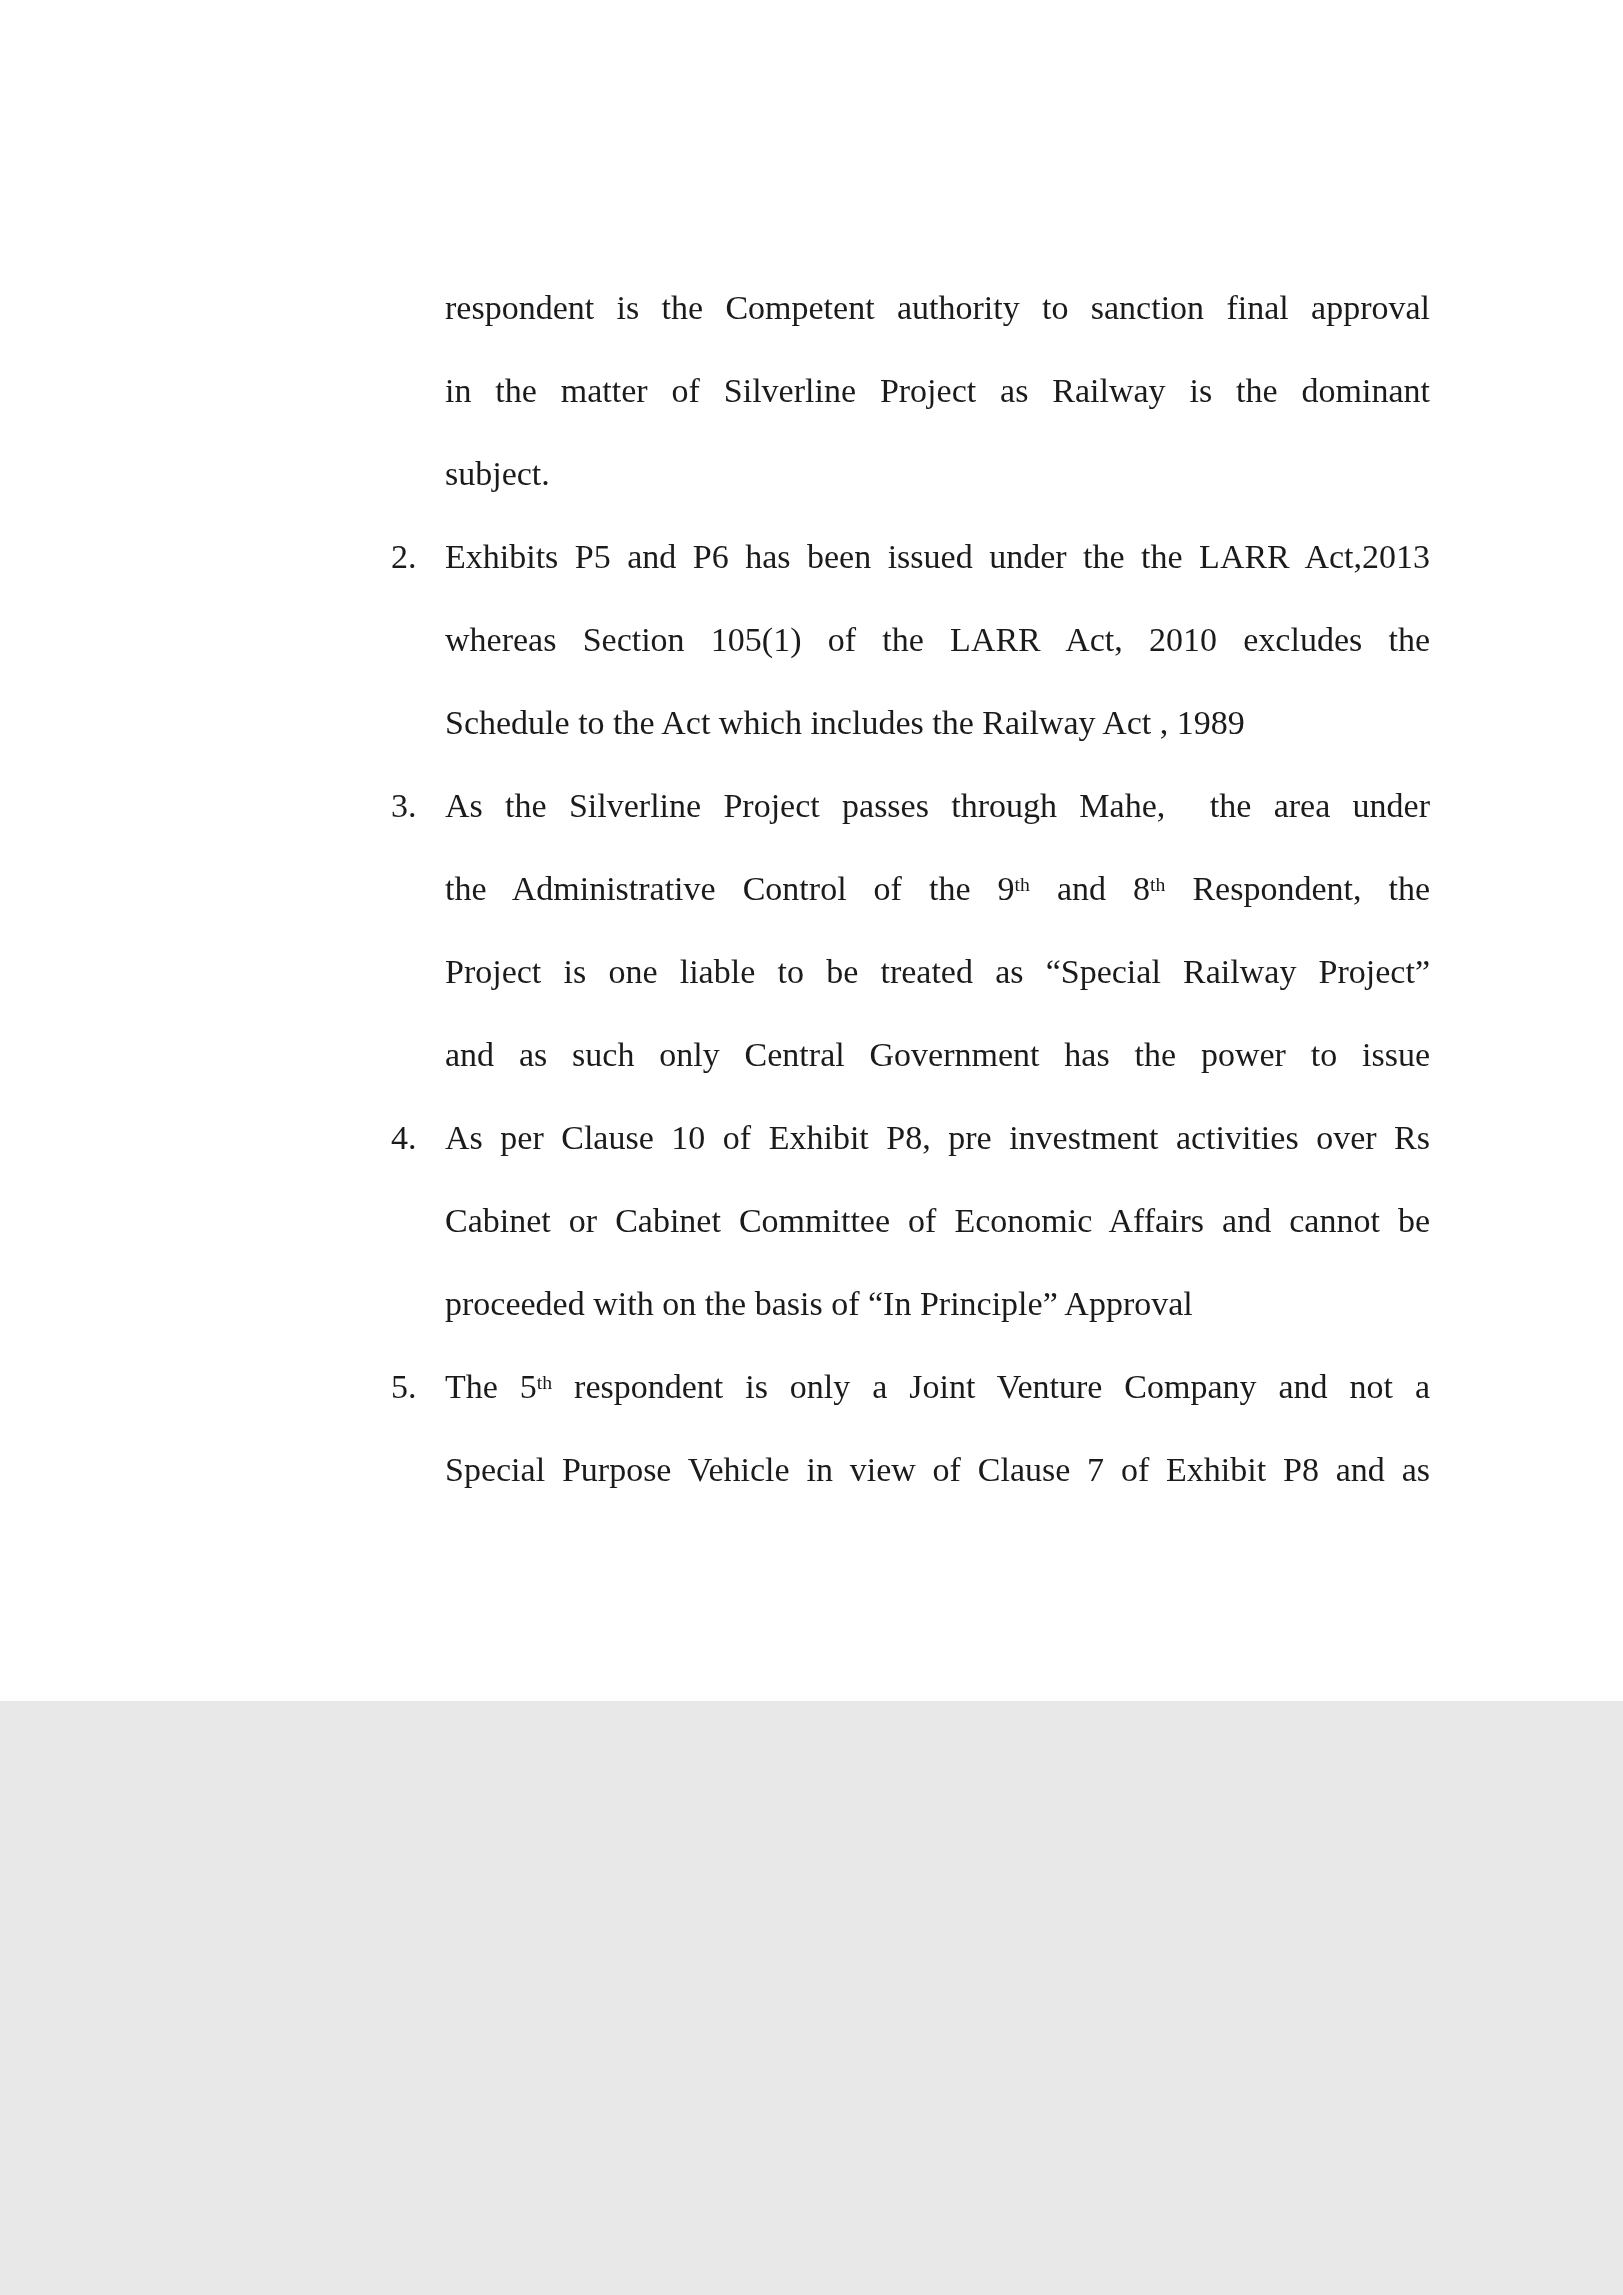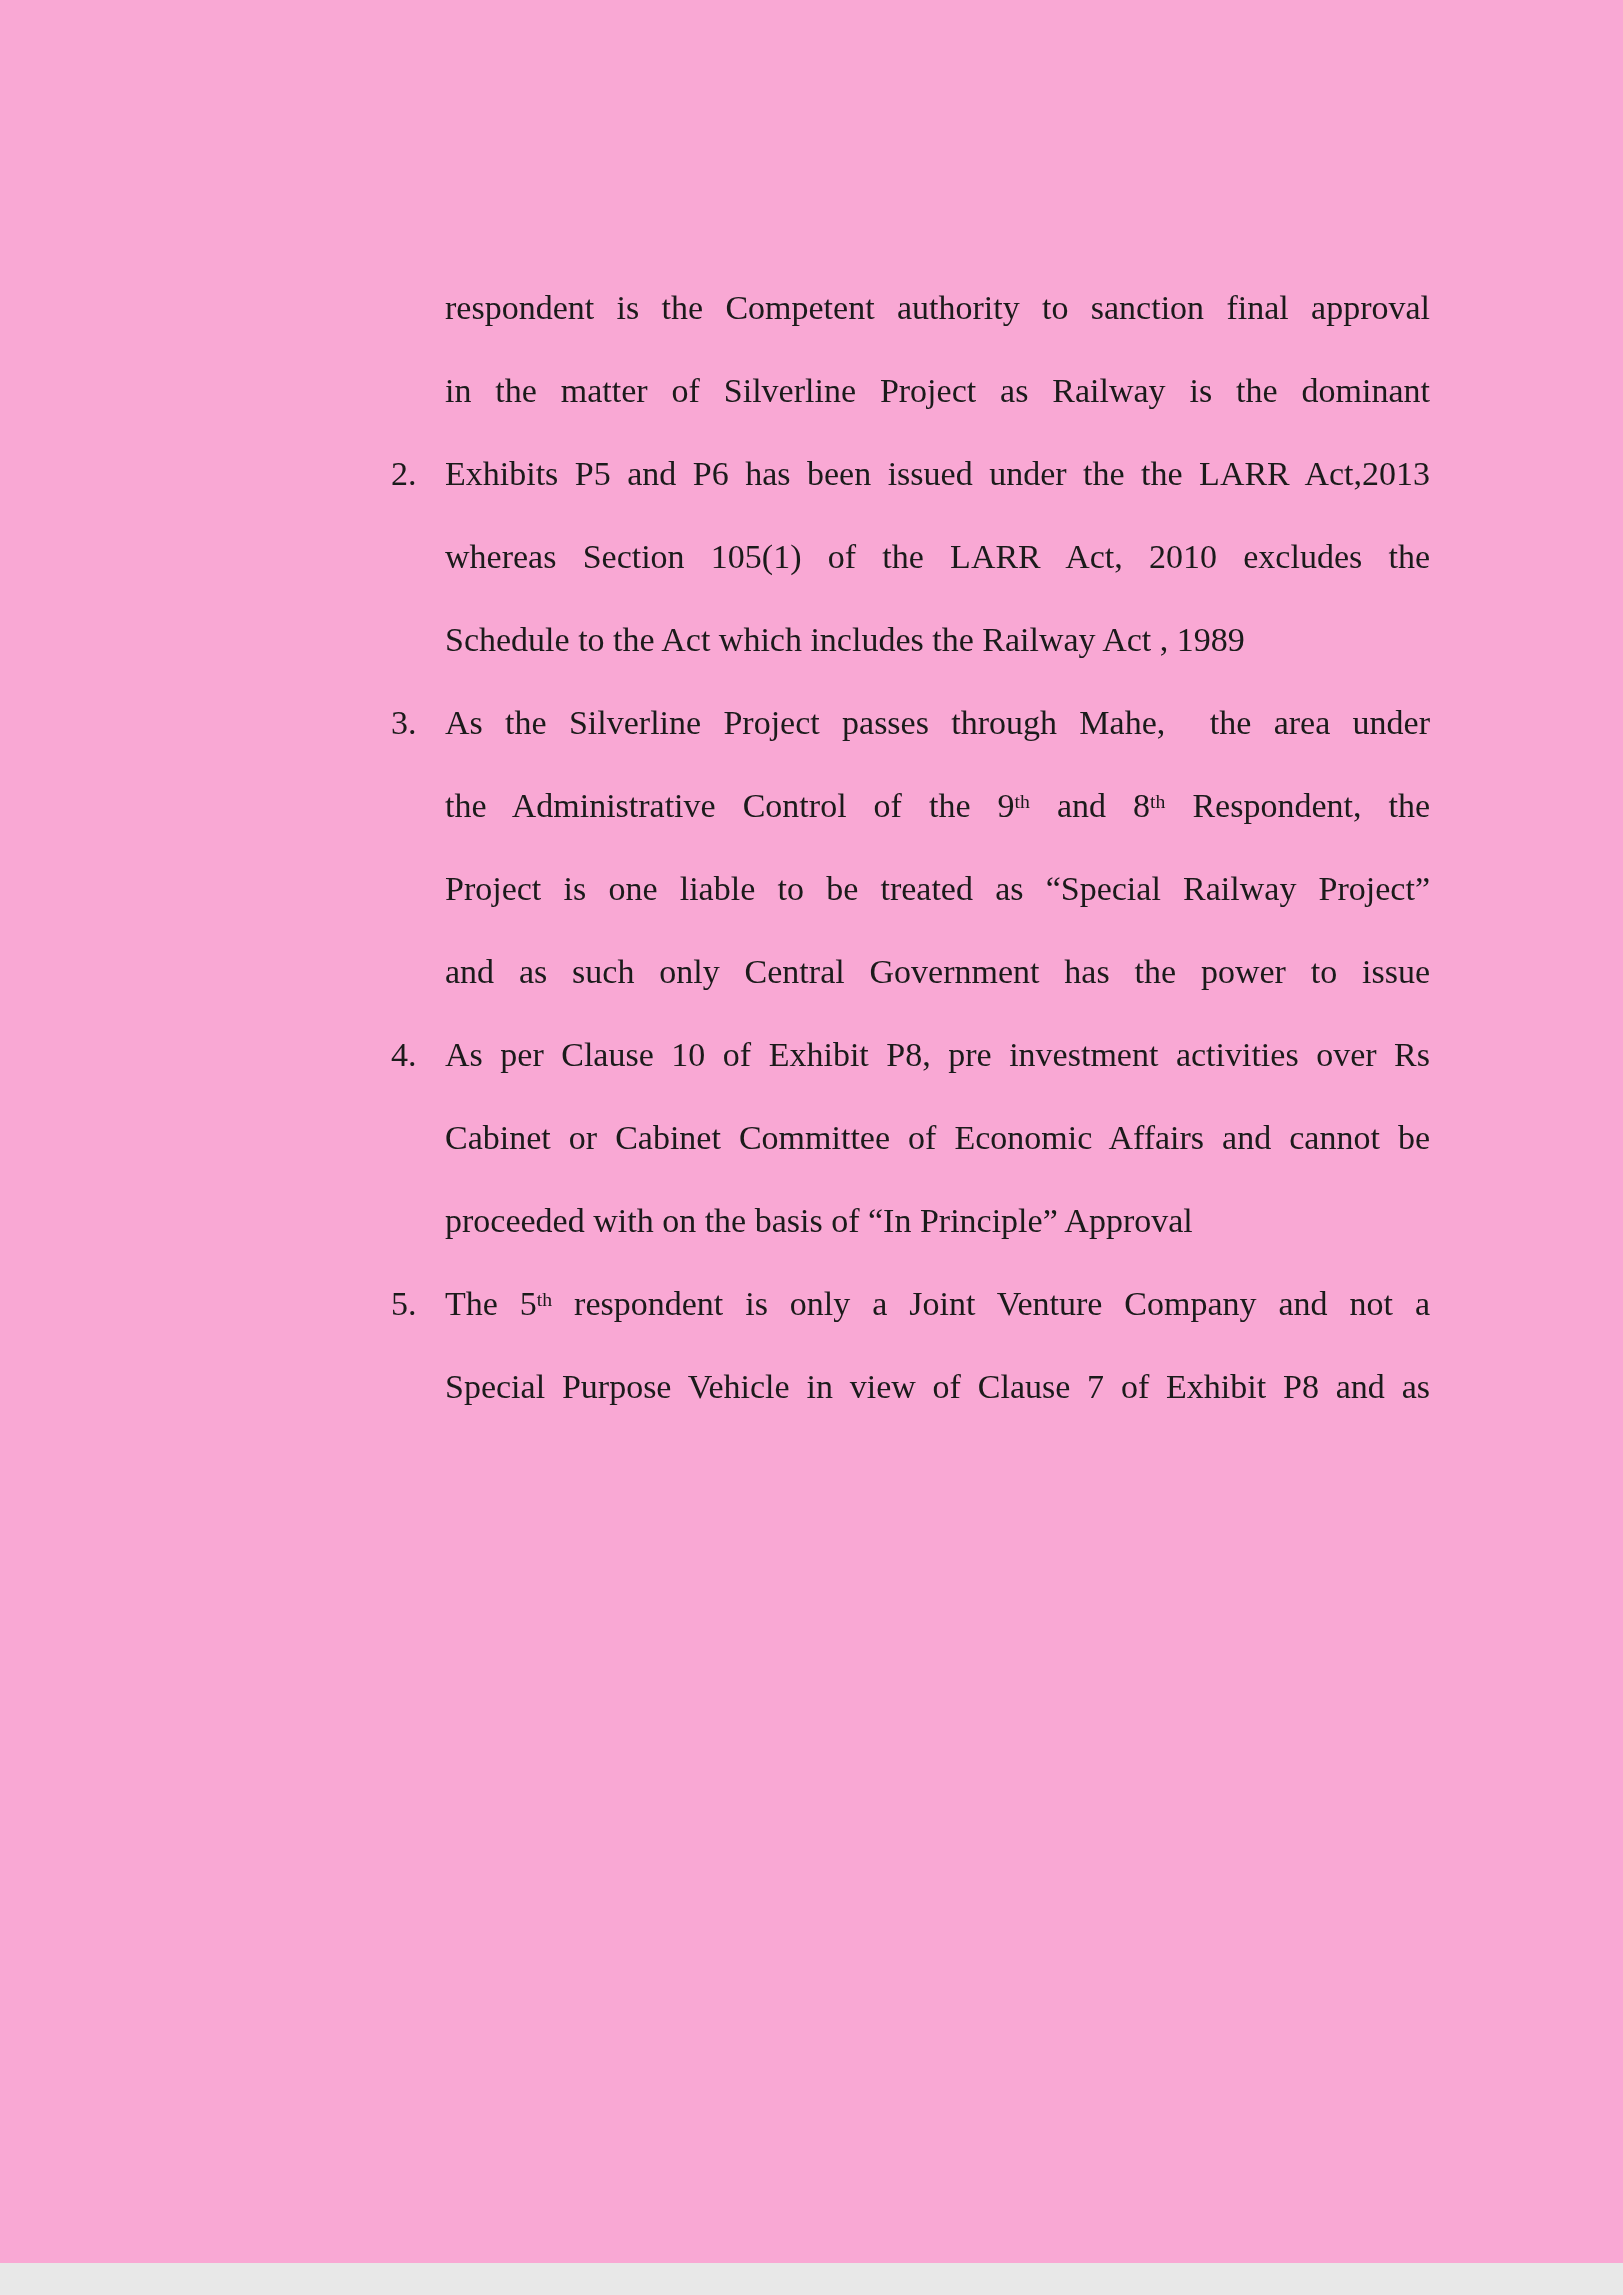--- a/index.html
+++ b/index.html
@@ -3,22 +3,22 @@
 <meta charset="utf-8">
 <style>
   html, body {
     margin: 0;
     padding: 0;
     background: #e8e8e8;
   }
   .page {
     position: relative;
     width: 1623px;
-    height: 2263px;
-    background: #f9a8d4;
+    height: 1701px;
+    background: #ffffff;
     font-family: "Liberation Serif", "DejaVu Serif", serif;
     color: #1b1b1b;
     overflow: hidden;
   }
   .content {
     position: absolute;
     top: 266px;
     left: 445px;
     width: 985px;
   }
@@ -58,20 +58,21 @@
 </style>
 </head>
 <body>
 
 <div class="page">
   <div class="content">
 
     <div class="para">
       <div class="ln j"><span>respondent is the Competent authority to sanction final approval</span></div>
       <div class="ln j"><span>in the matter of Silverline Project as Railway is the dominant</span></div>
+      <div class="ln"><span>subject.</span></div>
     </div>
 
     <div class="para">
       <span class="list-number">2.</span>
       <div class="ln j"><span>Exhibits P5 and P6 has been issued under the the LARR Act,2013</span></div>
       <div class="ln j"><span>whereas Section 105(1) of the LARR Act, 2010 excludes the</span></div>
       <div class="ln"><span>Schedule to the Act which includes the Railway Act , 1989</span></div>
     </div>
 
     <div class="para">

